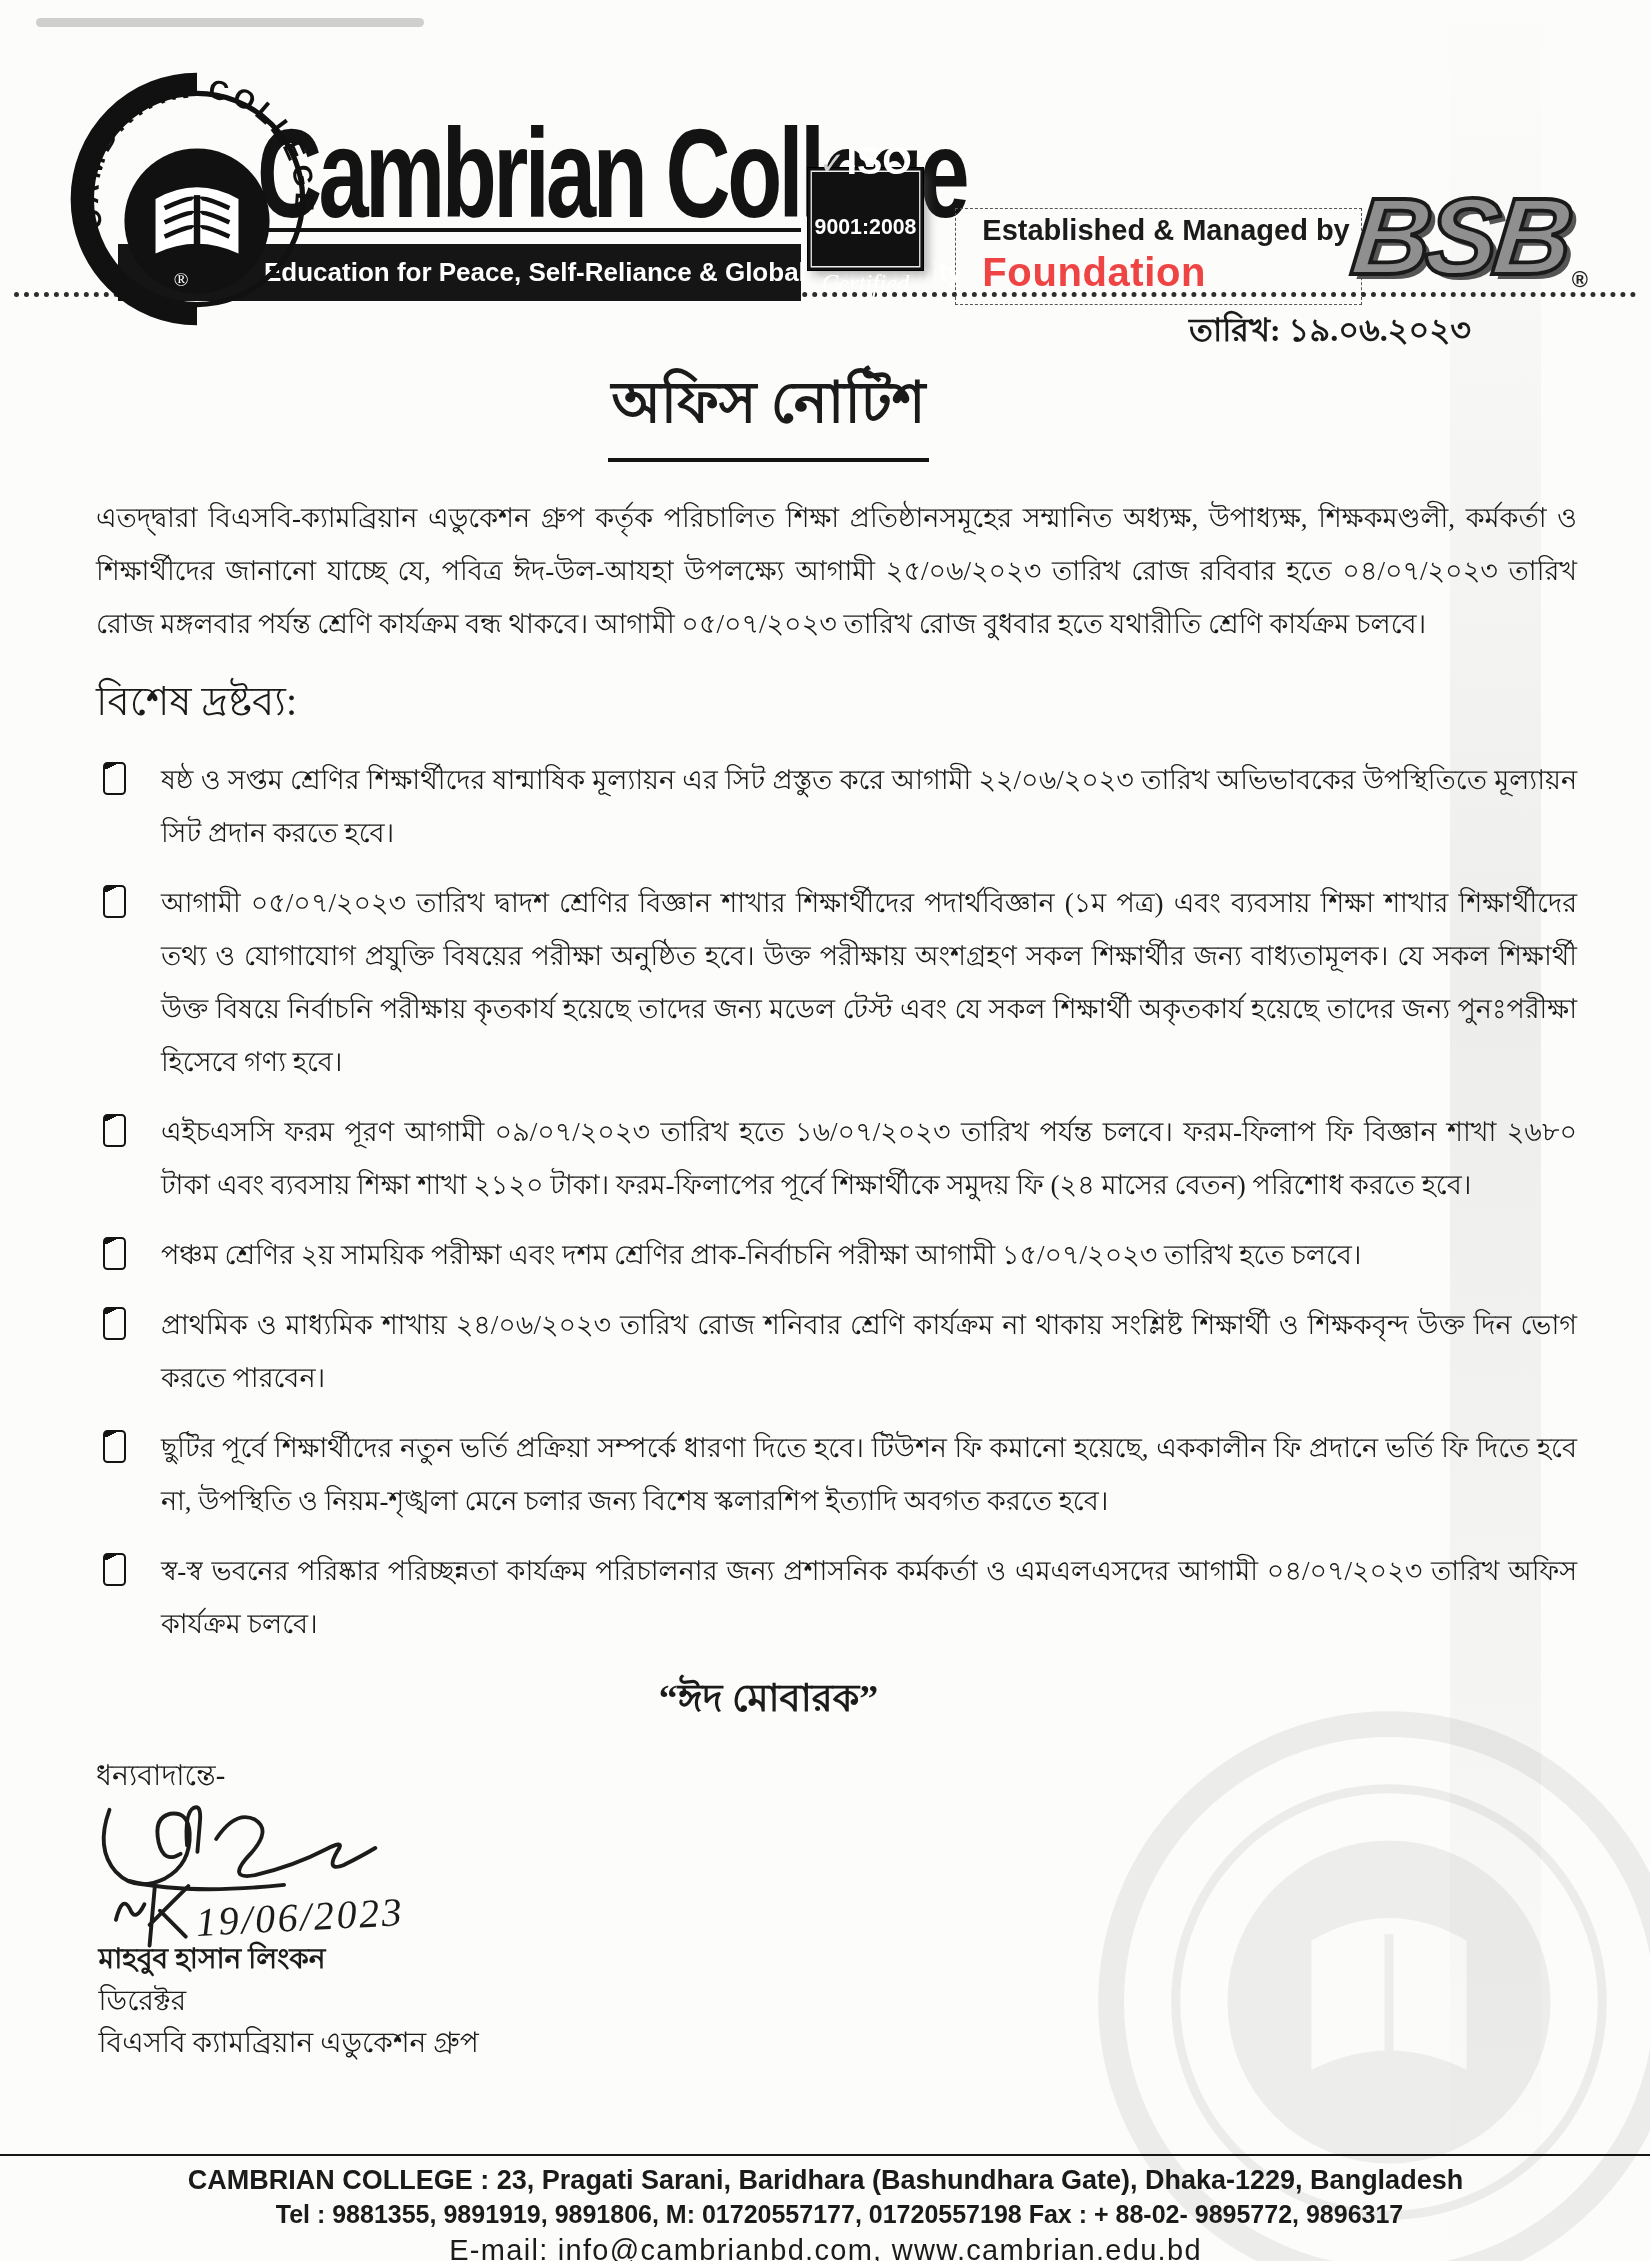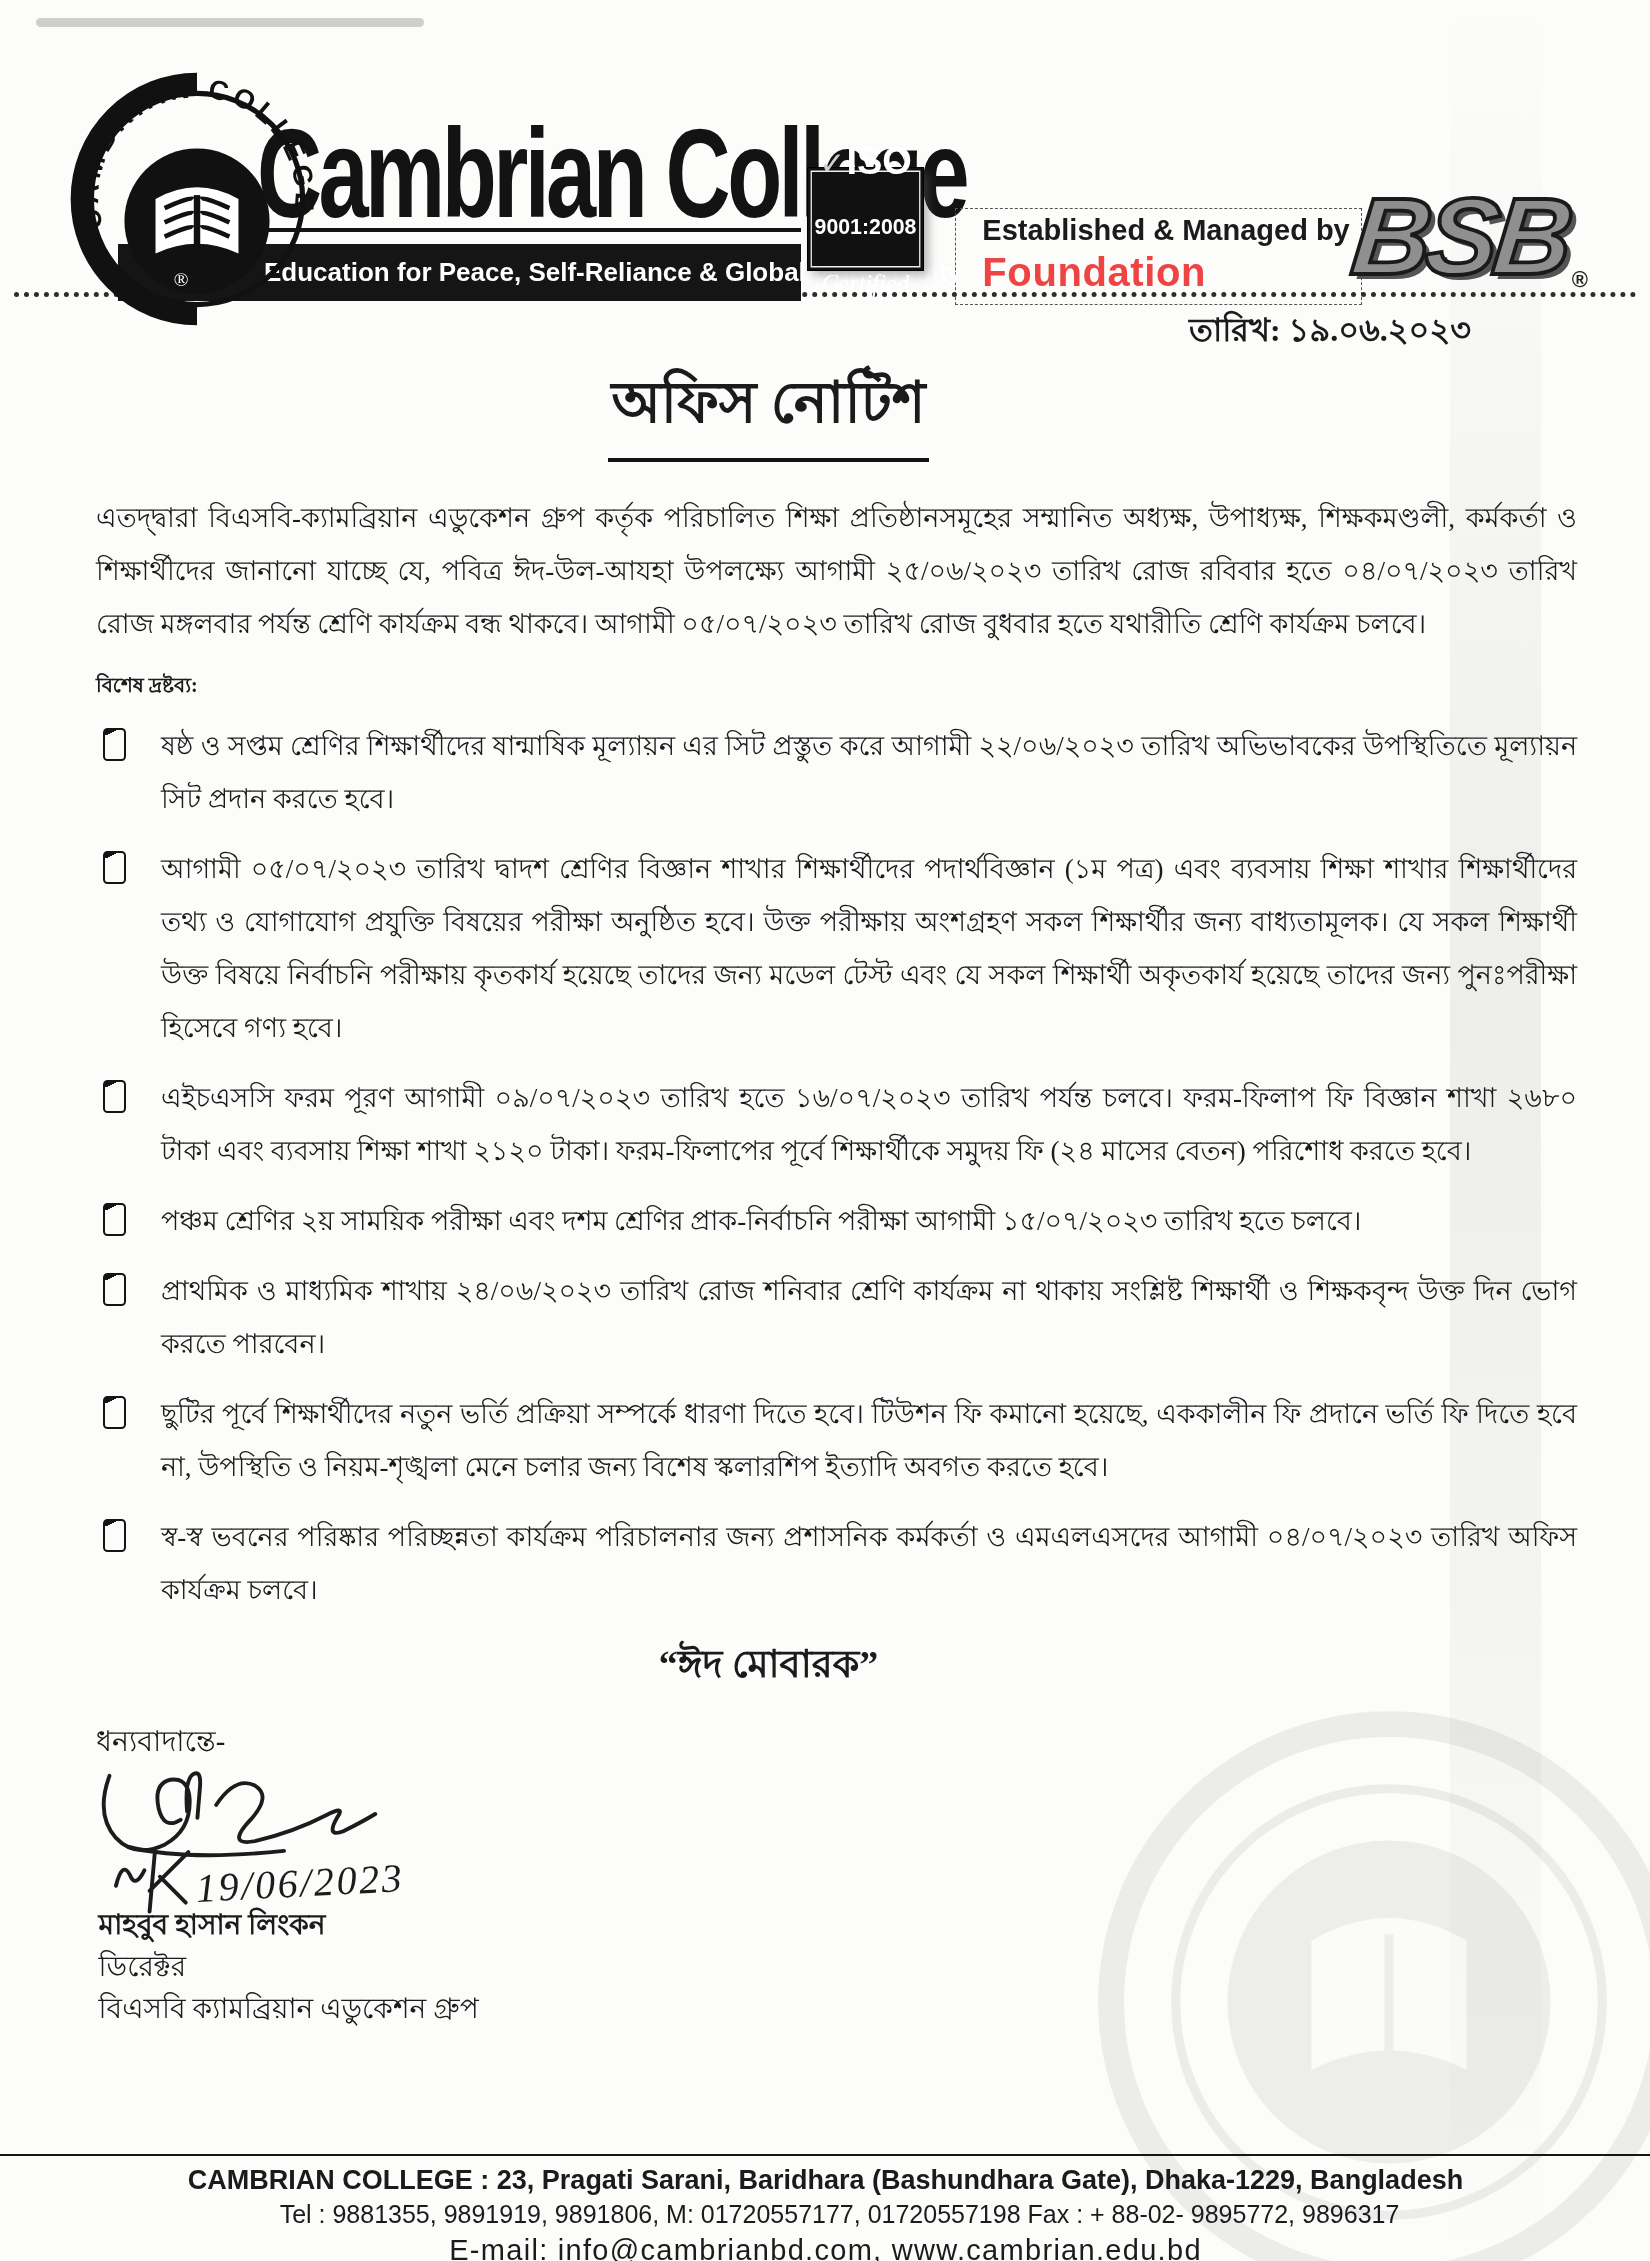--- a/index.html
+++ b/index.html
@@ -38,37 +38,37 @@
   #bsb-reg{font-size:22px;color:#222;align-self:flex-end;margin:0 0 11.6px 3.9px;-webkit-text-stroke:0;font-style:normal;font-weight:700;}
 
   #dotted-sep{position:absolute;left:14.2px;right:14.2px;top:292px;border-top:5.8px dotted #2d2d2d;}
 
   
   #date-line{position:absolute;right:180px;top:305px;font-weight:700;font-size:32px;}
   #body{position:absolute;left:96px;top:359px;width:1481px;}
   #title-row{text-align:center;margin-right:136px;}
   #notice-title{display:inline-block;font-weight:700;font-size:57px;border-bottom:4.5px solid #141414;padding:0 3.9px 3.9px 3.9px;}
   #intro{margin-top:30px;font-size:27px;line-height:53px;text-align:justify;}
-  #special-heading{margin-top:19.4px;font-weight:700;font-size:20px;}
+  #special-heading{margin-top:19.4px;font-weight:400;font-size:40px;}
   #bullets{margin-top:17px;}
   .bullet{display:flex;margin-bottom:17px;}
   .chk{flex:0 0 auto;width:19.4px;height:28.5px;margin:7.8px 35px 0 6.5px;border:2.6px solid #141414;border-radius:4.5px;
        background:linear-gradient(155deg,#141414 15%,transparent 15%);}
   .btext{flex:1;font-size:27px;line-height:53px;text-align:justify;}
   #eid{exto:center;text-align:center;margin:11.6px 136px 0 0;font-weight:700;font-size:38px;}
   #closing{margin-top:22px;font-size:28.5px;}
   #sig-block{position:relative;height:278px;margin-top:-17px;}
   #signature-svg{position:absolute;left:-6.5px;top:0;}
   #sig-names{position:absolute;left:2.6px;top:154px;font-size:28px;line-height:1.5;}
   #sig-names .nm{font-weight:600;}
 
   
   #footer{position:absolute;left:0;right:0;top:2154px;border-top:2.6px solid #161616;text-align:center;padding-top:7.8px;}
   #footer .f1{font-weight:700;font-size:27px;line-height:1.2;}
-  #footer .f2{font-weight:400;font-size:25px;line-height:1.25;margin-top:2.6px;padding-left:28px;}
+  #footer .f2{font-weight:700;font-size:25px;line-height:1.25;margin-top:2.6px;padding-left:28px;}
   #footer .f3{font-weight:400;font-size:29px;letter-spacing:1.3px;line-height:1.2;margin-top:2.6px;font-family:"Liberation Sans",sans-serif;}
 
   
   #watermark{position:absolute;right:-45px;top:1695px;opacity:.075;z-index:0;}
   #streak{position:absolute;top:0;right:110px;width:91px;height:100%;
           background:linear-gradient(180deg,transparent 0%,rgba(110,110,110,.10) 45%,rgba(110,110,110,.05) 75%,transparent 100%);}
 </style>
 </head>
 <body>
 

